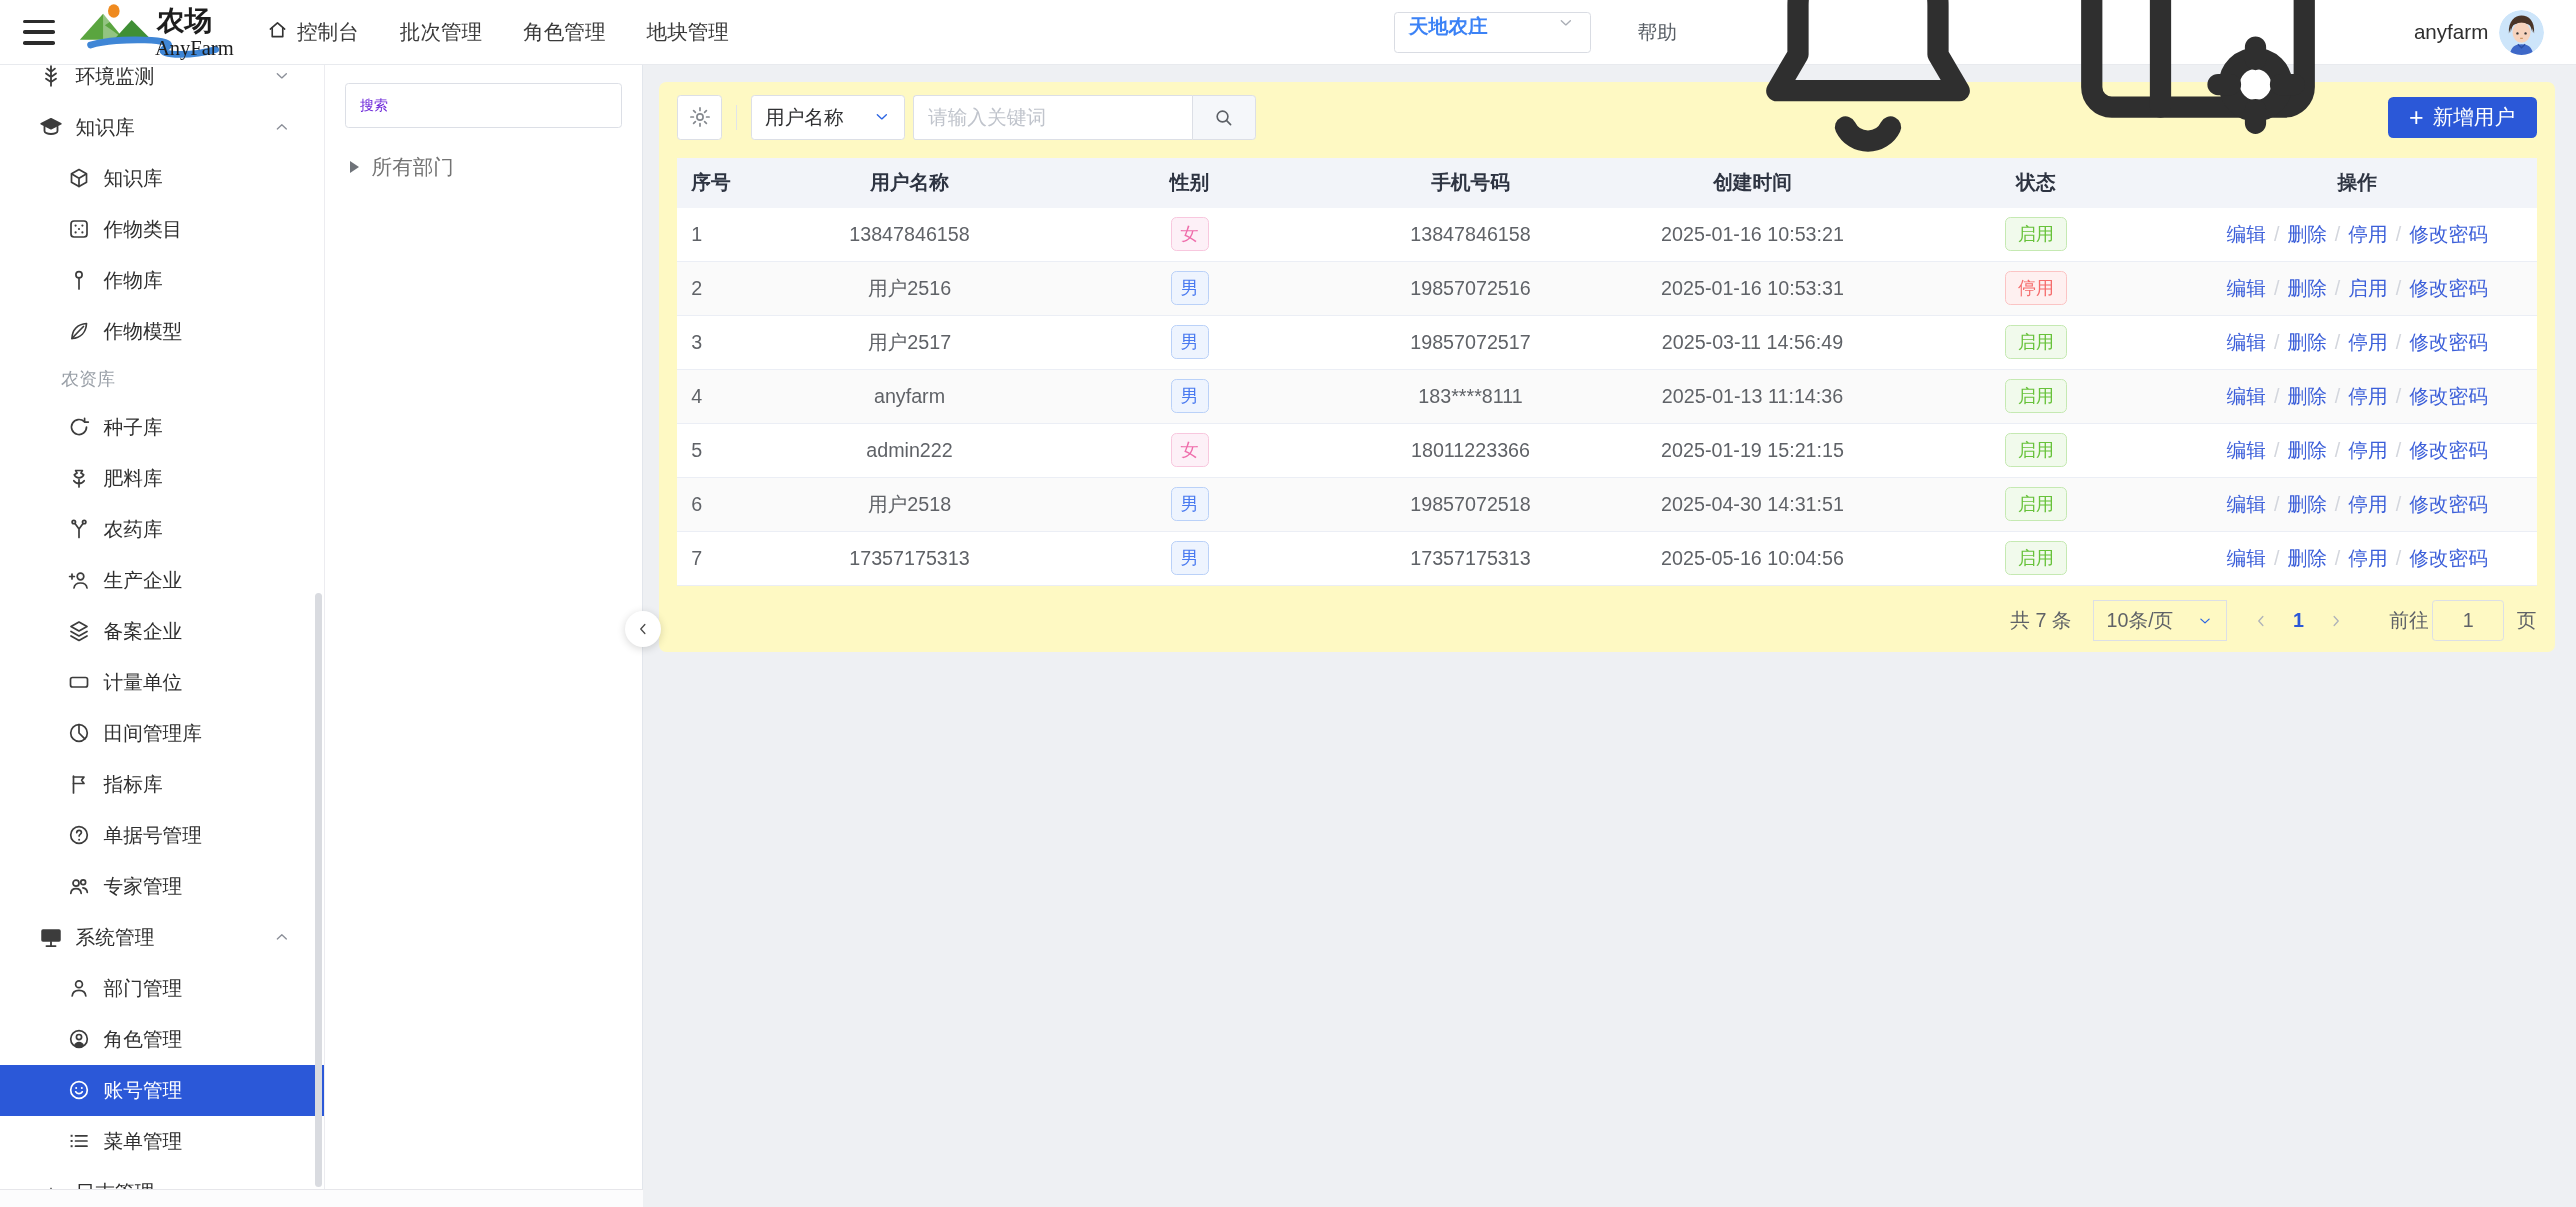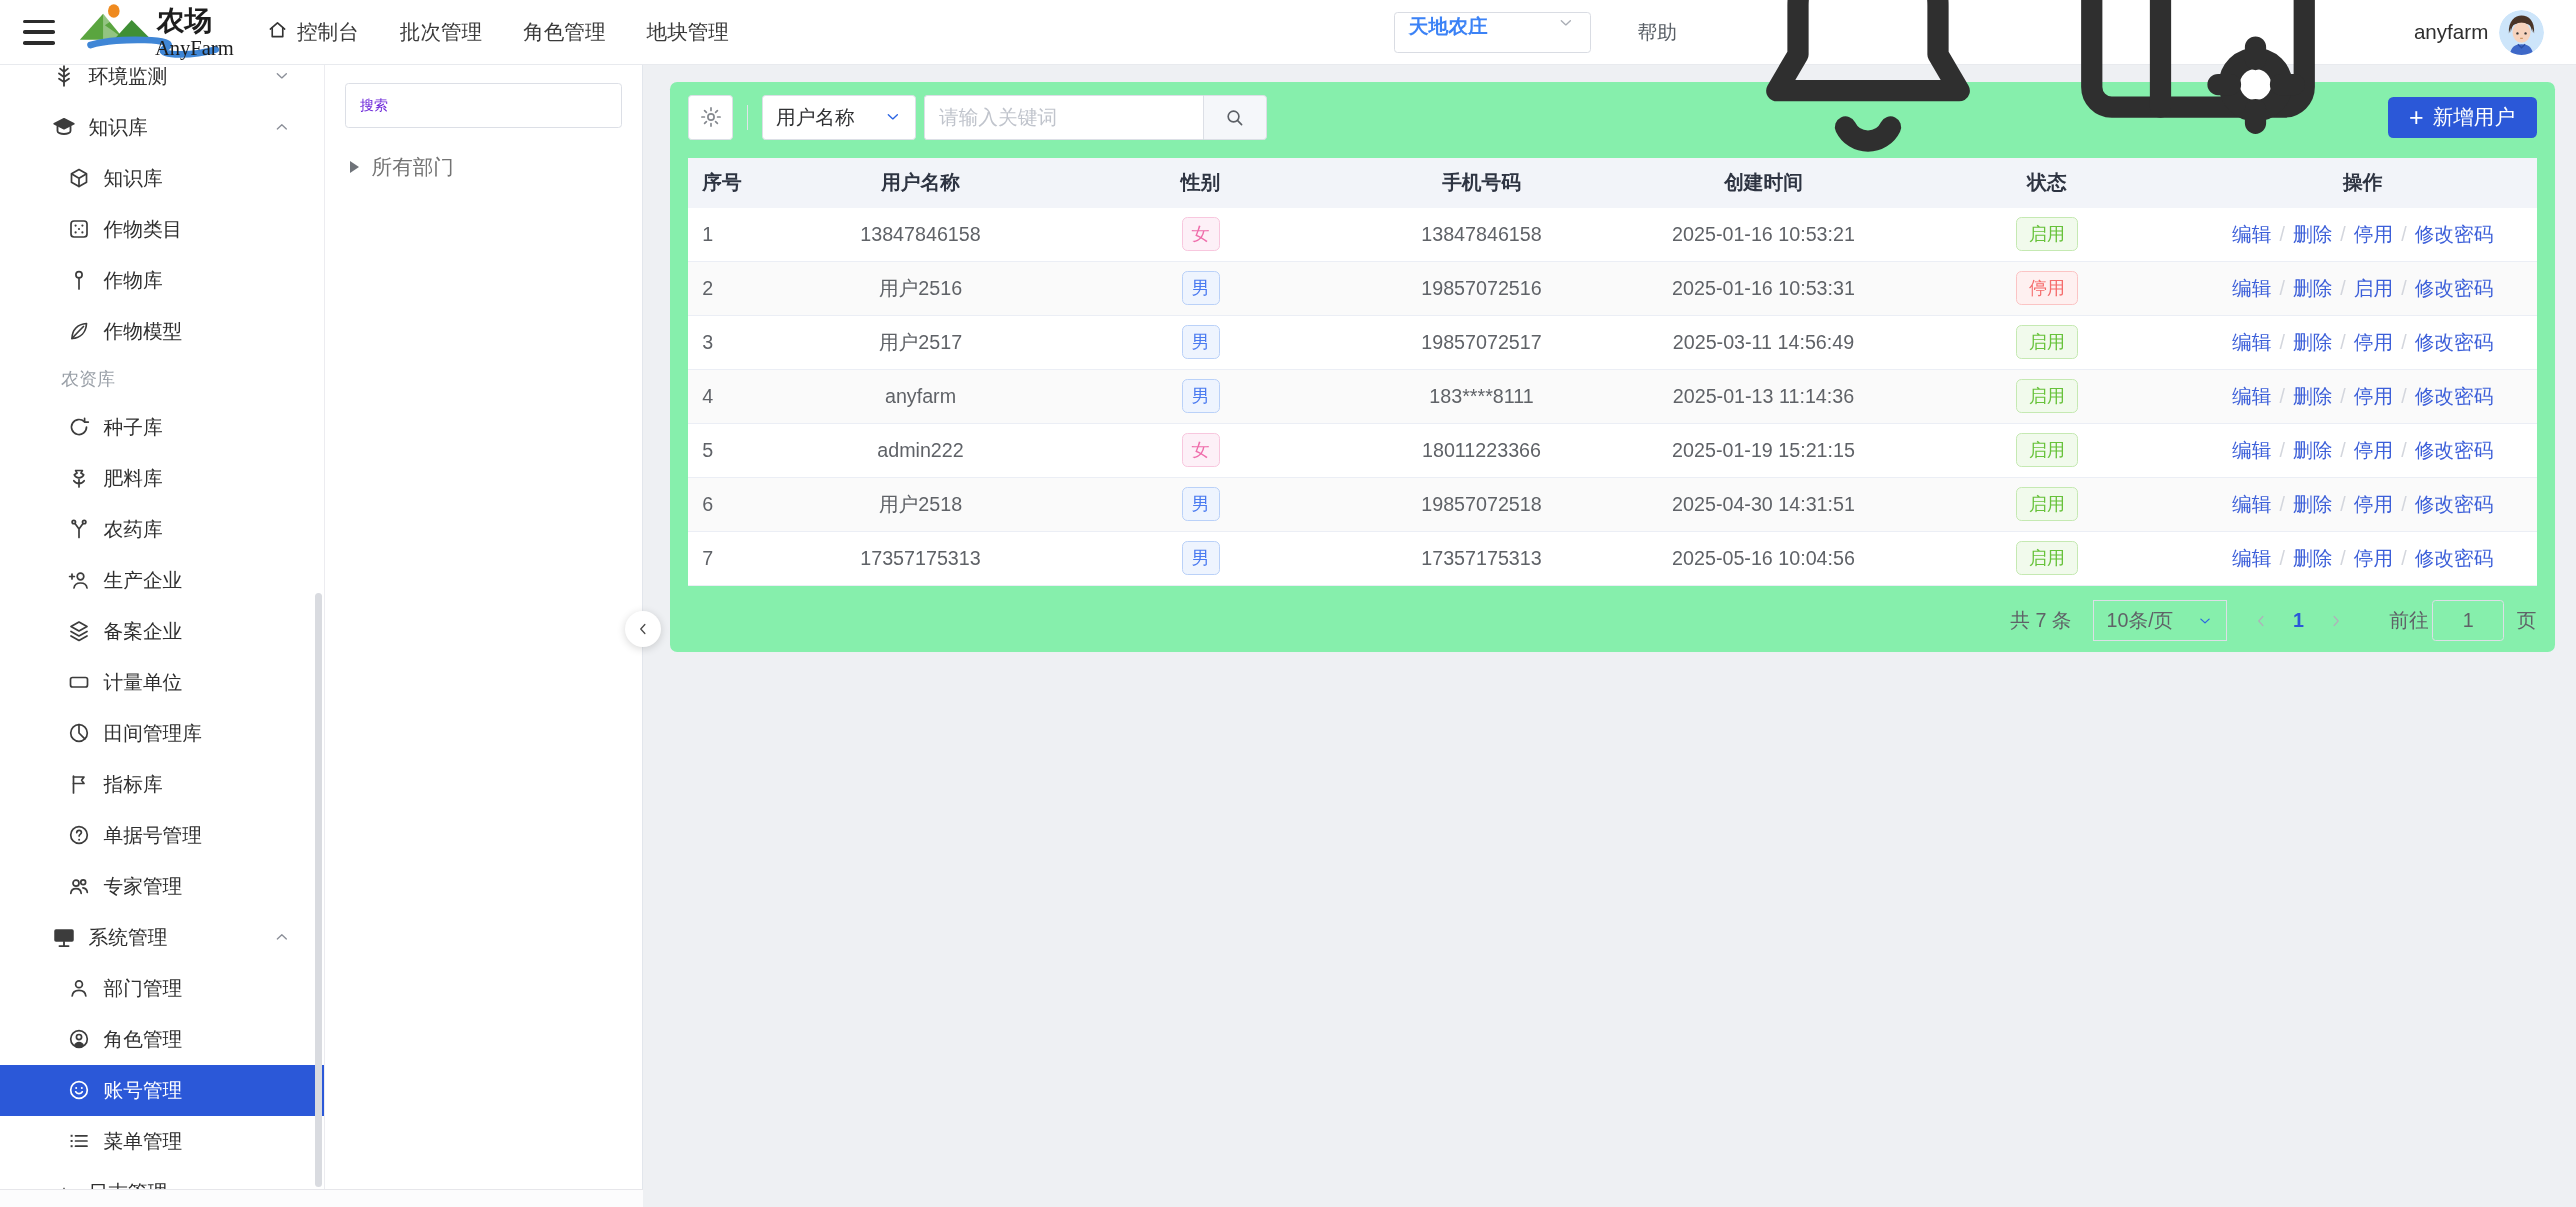--- a/index.html
+++ b/index.html
@@ -28,21 +28,21 @@
   .username { margin-left:66px; font-size:20.6px; color:#2f2f2f; }
   .avatar { width:45px; height:45px; border-radius:50%; margin-left:10.7px; overflow:hidden; flex:none; cursor:pointer; }
 
   
   .layout { position:relative; display:flex; height:1142px; }
 
   .sidebar { position:relative; width:325px; background:#fff; border-right:0.9px solid #ececf0; flex:none; overflow:hidden; }
   .side-list { margin-top:-14.3px; }
   .side-item { position:relative; height:51px; display:flex; align-items:center; cursor:pointer; color:#2f2f2f; font-size:19.7px; white-space:nowrap; }
   .side-item .ic { flex:none; color:#3c3c3c; }
-  .side-item.group { padding-left:51px; }
+  .side-item.group { padding-left:38px; }
   .side-item.group .ic { width:26px; height:26px; }
   .side-item.group .lbl { margin-left:11.6px; }
   .side-item.sub { padding-left:67px; }
   .side-item.sub .ic { width:24px; height:24px; }
   .side-item.sub .lbl { margin-left:12.5px; }
   .side-item .chev { position:absolute; right:32px; width:19.7px; height:19.7px; color:#8b8f98; }
   .side-item.selected { background:#2b58d8; color:#fff; }
   .side-item.selected .ic { color:#fff; }
   .side-section { height:45px; display:flex; align-items:center; padding-left:61px; color:#9aa0a8; font-size:18px; }
   .side-scrollbar { position:absolute; top:528px; right:1.8px; width:7.2px; height:594px; background:#d9dbe0; border-radius:3.6px; }
@@ -54,21 +54,21 @@
   .tree-caret { width:0; height:0; border-left:9.8px solid #6f7379; border-top:6.3px solid transparent; border-bottom:6.3px solid transparent; margin-right:12.5px; }
   .tree-lbl { font-size:20.6px; color:#737373; }
 
   .bottom-strip { position:absolute; left:0; top:1124px; width:643px; height:18px; background:#fcfcfd; border-top:0.9px solid #e6e6ea; z-index:5; }
 
   .collapse-handle { position:absolute; left:625px; top:546px; width:36px; height:36px; border-radius:50%; background:#fff;
                      box-shadow:0 1.8px 9px rgba(0,0,0,.16); display:flex; align-items:center; justify-content:center; z-index:20; cursor:pointer; }
   .collapse-handle .ic { width:18px; height:18px; color:#4a4a4a; }
 
   .main { flex:1; position:relative; background:#eef0f3; }
-  .card { position:absolute; left:27px; top:17px; right:21.5px; height:570px; background:#86efac; border-radius:7.2px; padding:0 18px; }
+  .card { position:absolute; left:16px; top:17px; right:21.5px; height:570px; background:#fef9c3; border-radius:7.2px; padding:0 18px; }
 
   
   .toolbar { margin-top:12.5px; height:45px; display:flex; align-items:center; }
   .gear-btn { width:45px; height:45px; border:0.9px solid #dcdfe6; border-radius:3.6px; background:#fff; display:flex; align-items:center; justify-content:center; cursor:pointer; }
   .gear-btn .ic { width:24px; height:24px; color:#85898f; }
   .v-div { width:0.9px; height:25px; background:#e1e4ea; margin:0 14.3px; }
   .field-select { width:154px; height:45px; border:0.9px solid #dcdfe6; border-radius:3.6px; background:#fff; display:flex; align-items:center; justify-content:space-between; padding:0 12.5px; font-size:19.7px; color:#303133; cursor:pointer; }
   .field-select .ic { width:19.7px; height:19.7px; color:#2b64e3; }
   .kw-input { width:279px; height:45px; border:0.9px solid #dcdfe6; border-radius:3.6px 0 0 3.6px; border-right:none; margin-left:7.2px; background:#fff; display:flex; align-items:center; padding:0 14.3px; }
   .kw-input .ph { color:#c0c4cc; font-size:19.7px; }

